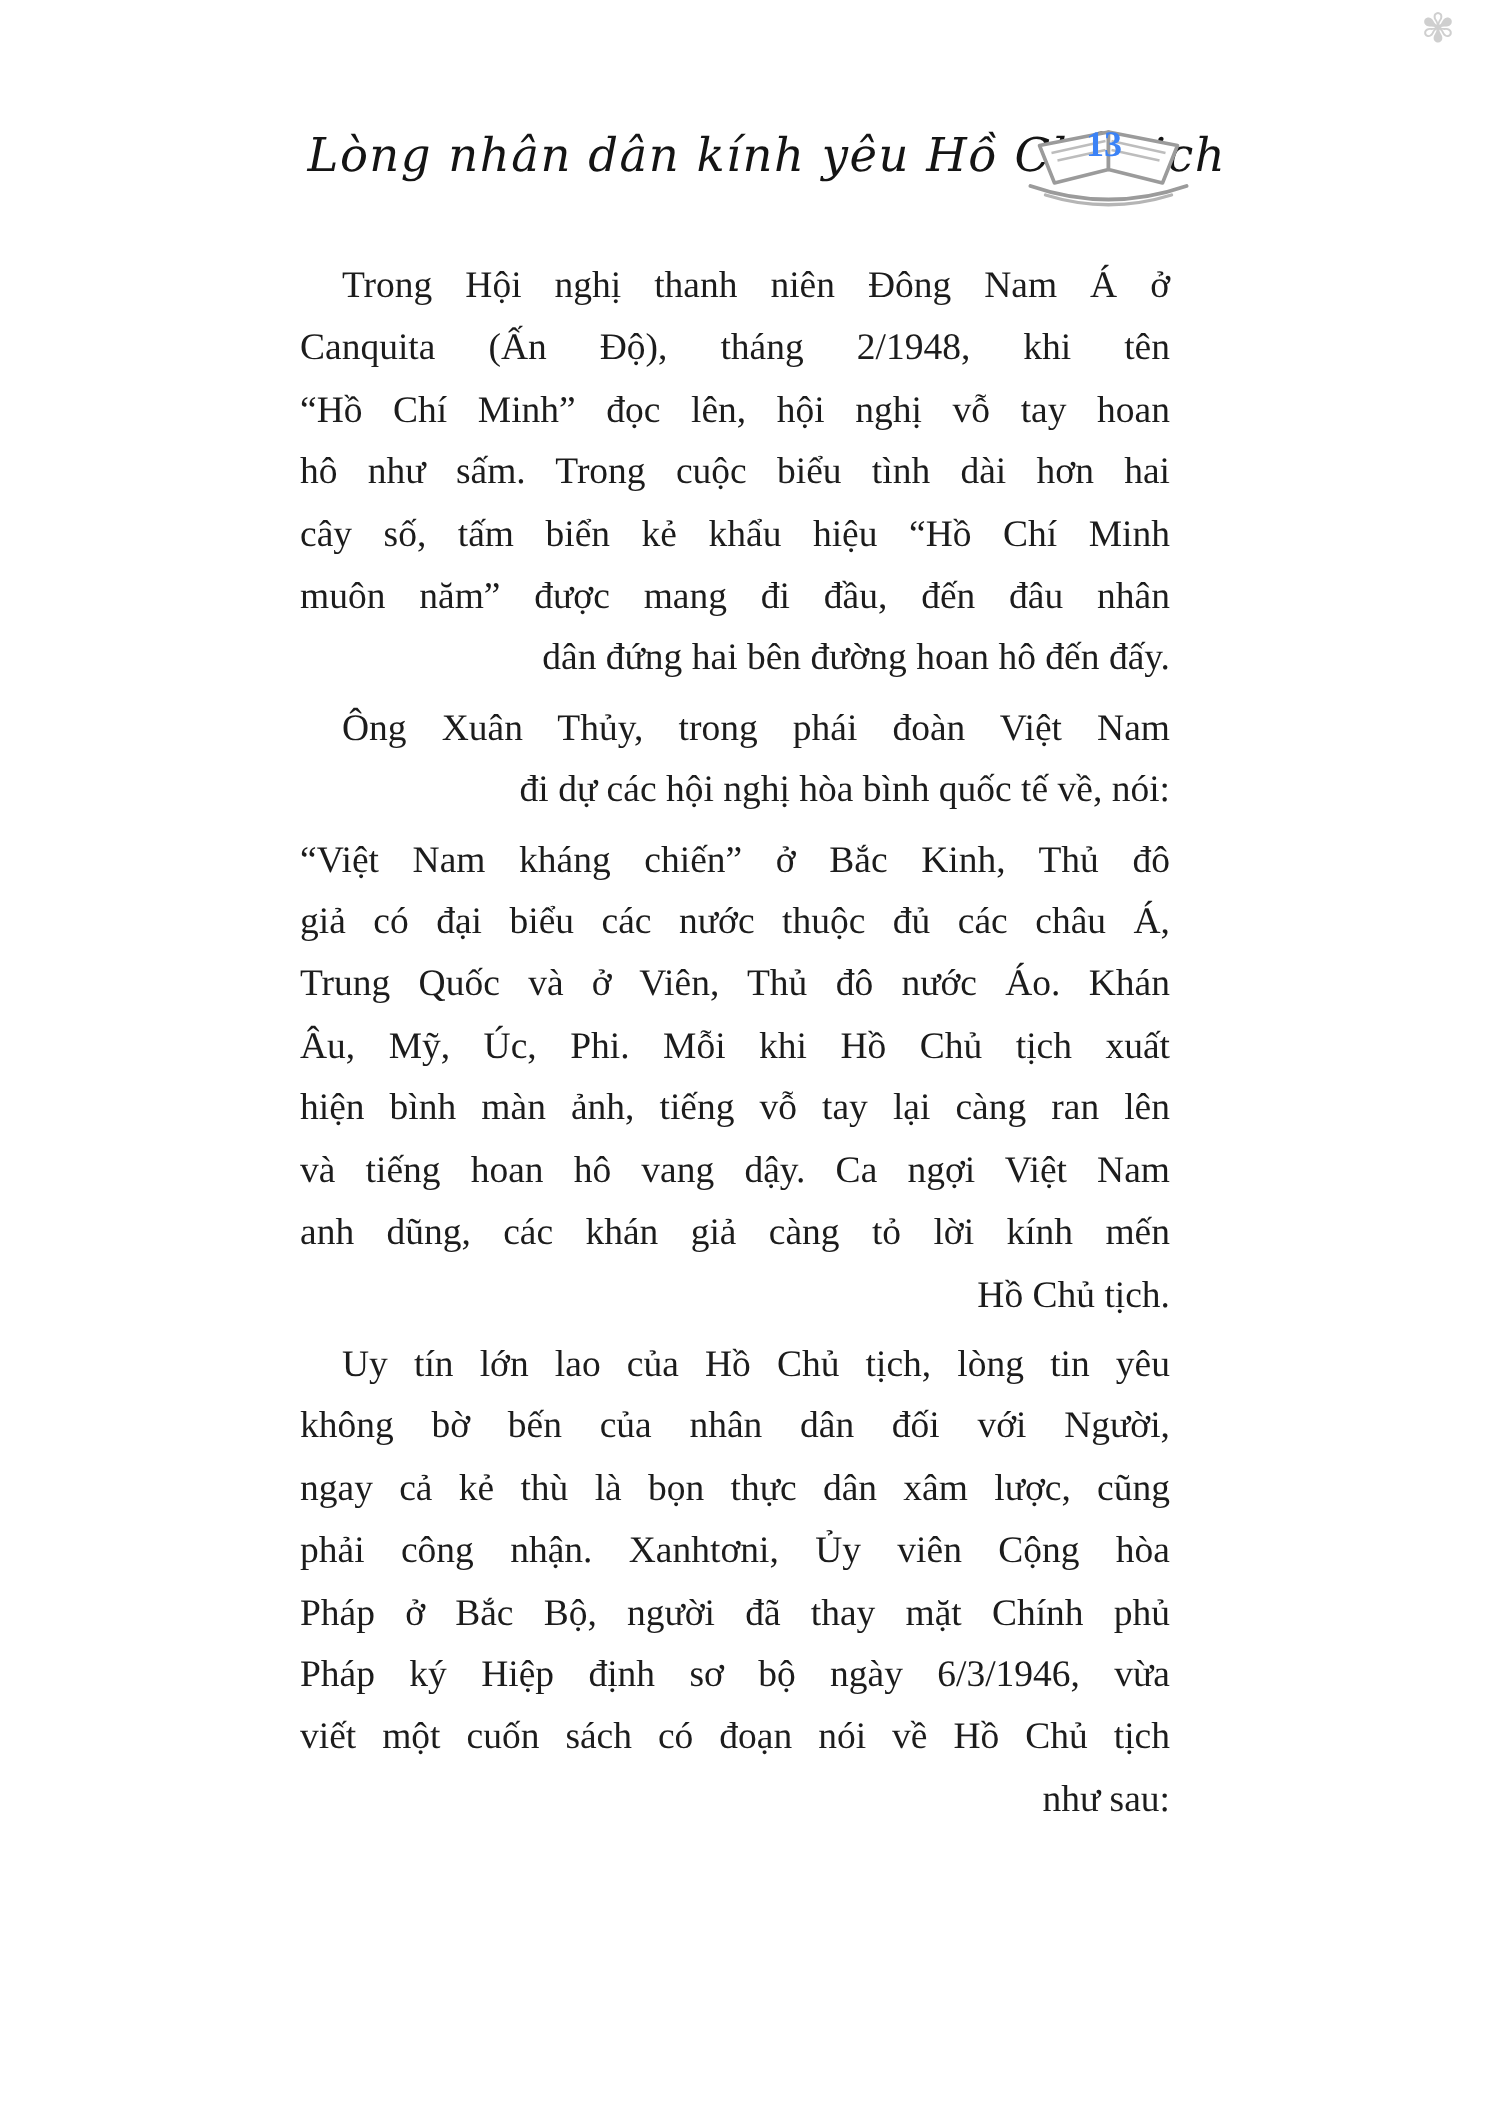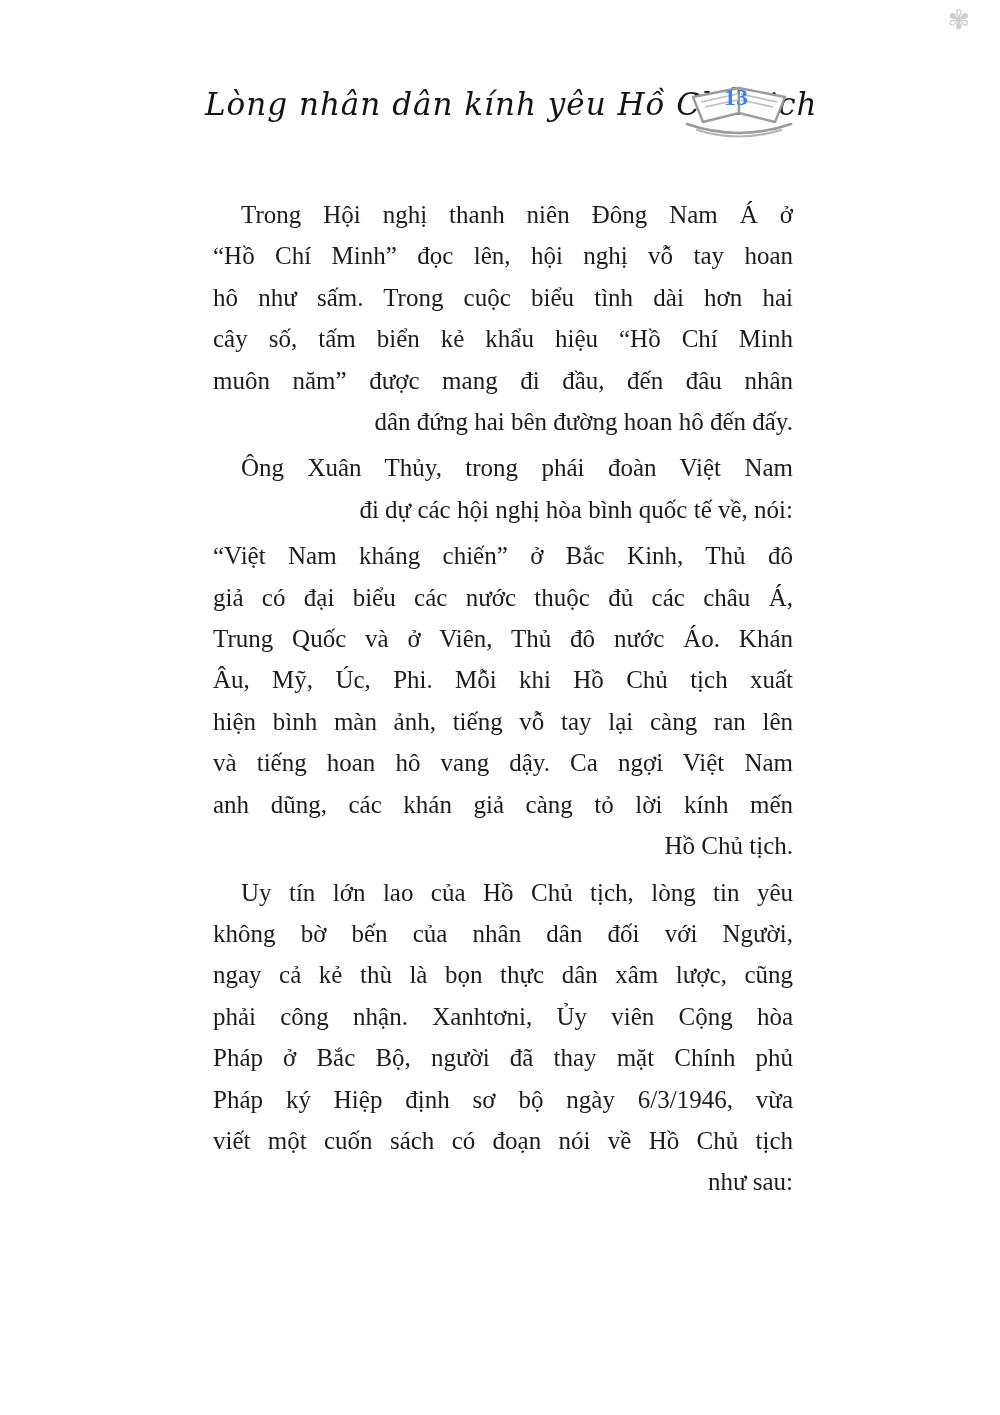--- a/index.html
+++ b/index.html
@@ -65,27 +65,26 @@
     text-align: center;
     font-size: 24px;
     font-weight: bold;
     color: #3b82f6;
     font-family: "Liberation Serif", serif;
   }
 
   
   .text-block {
     position: absolute;
-    left: 213px;
+    left: 200px;
     top: 170px;
     width: 580px;
     font-size: 25px;
     line-height: 41.4px;
     color: #1c1c1c;
-    margin-top: 24px;
   }
   .paragraph { margin: 0 0 5px 0; }
   .line { text-align: right; }
   .line.just { text-align: justify; text-align-last: justify; }
   .line.indent { text-indent: 28px; }
 </style>
 </head>
 <body>
 
 <div class="page">
@@ -113,20 +112,21 @@
         <path d="M4 44 Q56 62 108 44" fill="none" stroke="#9b9b9b" stroke-width="2.6" stroke-linecap="round"></path>
         <path d="M14 50 Q56 63 98 50" fill="none" stroke="#b5b5b5" stroke-width="2.2" stroke-linecap="round"></path>
       </svg>
     </span>
     <span class="page-number">13</span>
   </div>
 
   <div class="text-block">
       <div class="paragraph">
         <div class="line just indent">Trong Hội nghị thanh niên Đông Nam Á ở</div>
+        <div class="line just">Canquita (Ấn Độ), tháng 2/1948, khi tên</div>
         <div class="line just">“Hồ Chí Minh” đọc lên, hội nghị vỗ tay hoan</div>
         <div class="line just">hô như sấm. Trong cuộc biểu tình dài hơn hai</div>
         <div class="line just">cây số, tấm biển kẻ khẩu hiệu “Hồ Chí Minh</div>
         <div class="line just">muôn năm” được mang đi đầu, đến đâu nhân</div>
         <div class="line">dân đứng hai bên đường hoan hô đến đấy.</div>
       </div>
       <div class="paragraph">
         <div class="line just indent">Ông Xuân Thủy, trong phái đoàn Việt Nam</div>
         <div class="line">đi dự các hội nghị hòa bình quốc tế về, nói:</div>
       </div>

